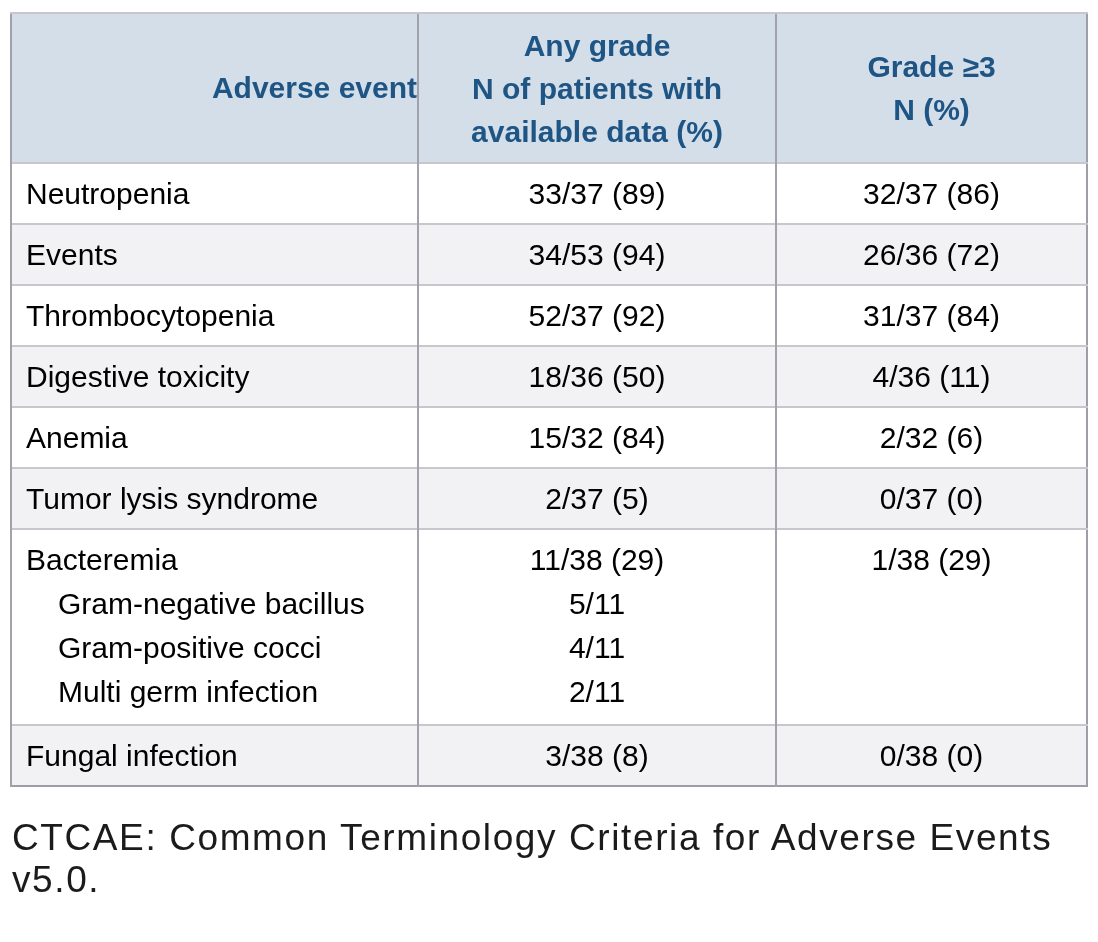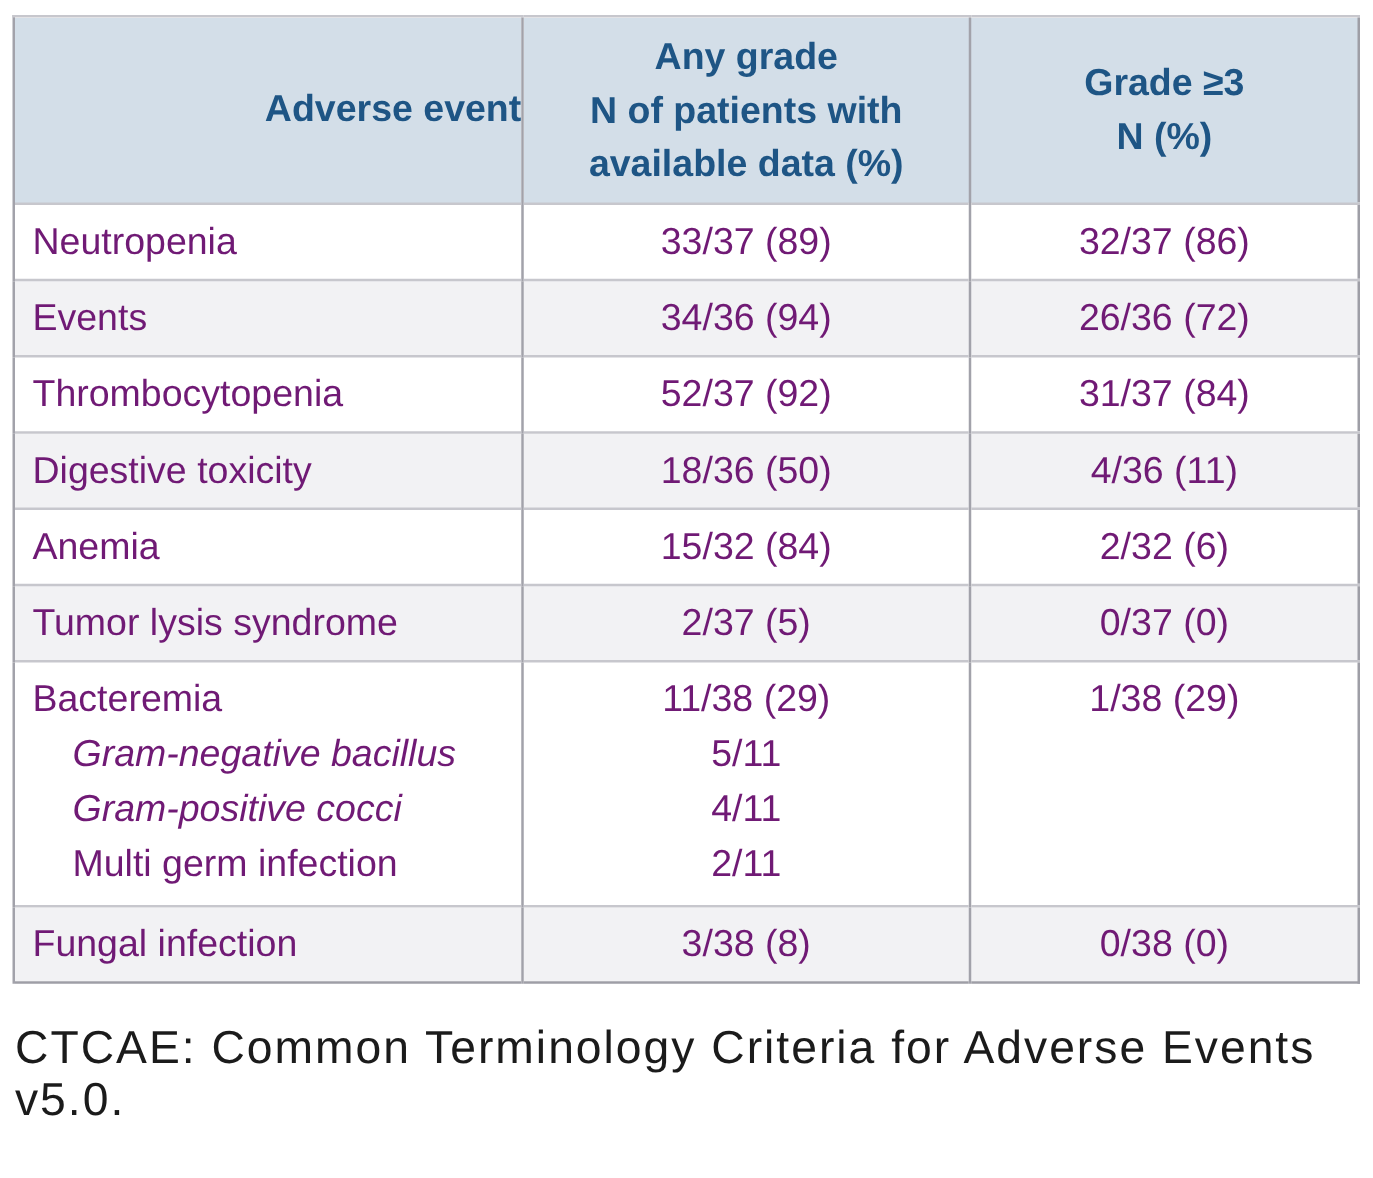--- a/index.html
+++ b/index.html
@@ -34,39 +34,39 @@
     height: 150px;
     vertical-align: middle;
     padding: 0;
   }
   .aet th.c1 { text-align: right; padding-left: 14px; }
   .aet th.c2, .aet th.c3 { text-align: center; }
   .aet thead .hline { display: block; line-height: 43px; }
 
   .aet tbody td {
     font-size: 30px;
-    color: #701a75;
+    color: #000000;
     height: 61px;
     vertical-align: middle;
     padding: 0;
   }
   .aet td.c1 { text-align: left; padding-left: 14px; }
   .aet td.c2, .aet td.c3 { text-align: center; }
   .aet tbody tr:nth-child(even) { background: #f2f2f4; }
   .aet tbody tr:nth-child(odd)  { background: #ffffff; }
 
   .aet tr.multi td {
     vertical-align: top;
     height: auto;
     padding-top: 8px;
     padding-bottom: 10px;
   }
   .aet tr.multi .line { display: block; line-height: 44px; }
   .aet .sub { padding-left: 32px; }
-  .aet .italic { font-style: italic; }
+  .aet .italic { }
 
   .footnote {
     margin: 30px 0 0 2px;
     font-size: 37px;
     letter-spacing: 1.6px;
     color: #1b1b1b;
     font-family: "Liberation Sans", sans-serif;
   }
 </style>
 </head>
@@ -94,21 +94,21 @@
       </tr>
     </thead>
     <tbody>
       <tr>
         <td class="c1">Neutropenia</td>
         <td class="c2">33/37 (89)</td>
         <td class="c3">32/37 (86)</td>
       </tr>
       <tr>
         <td class="c1">Events</td>
-        <td class="c2">34/36 (94)</td>
+        <td class="c2">34/53 (94)</td>
         <td class="c3">26/36 (72)</td>
       </tr>
       <tr>
         <td class="c1">Thrombocytopenia</td>
         <td class="c2">52/37 (92)</td>
         <td class="c3">31/37 (84)</td>
       </tr>
       <tr>
         <td class="c1">Digestive toxicity</td>
         <td class="c2">18/36 (50)</td>

